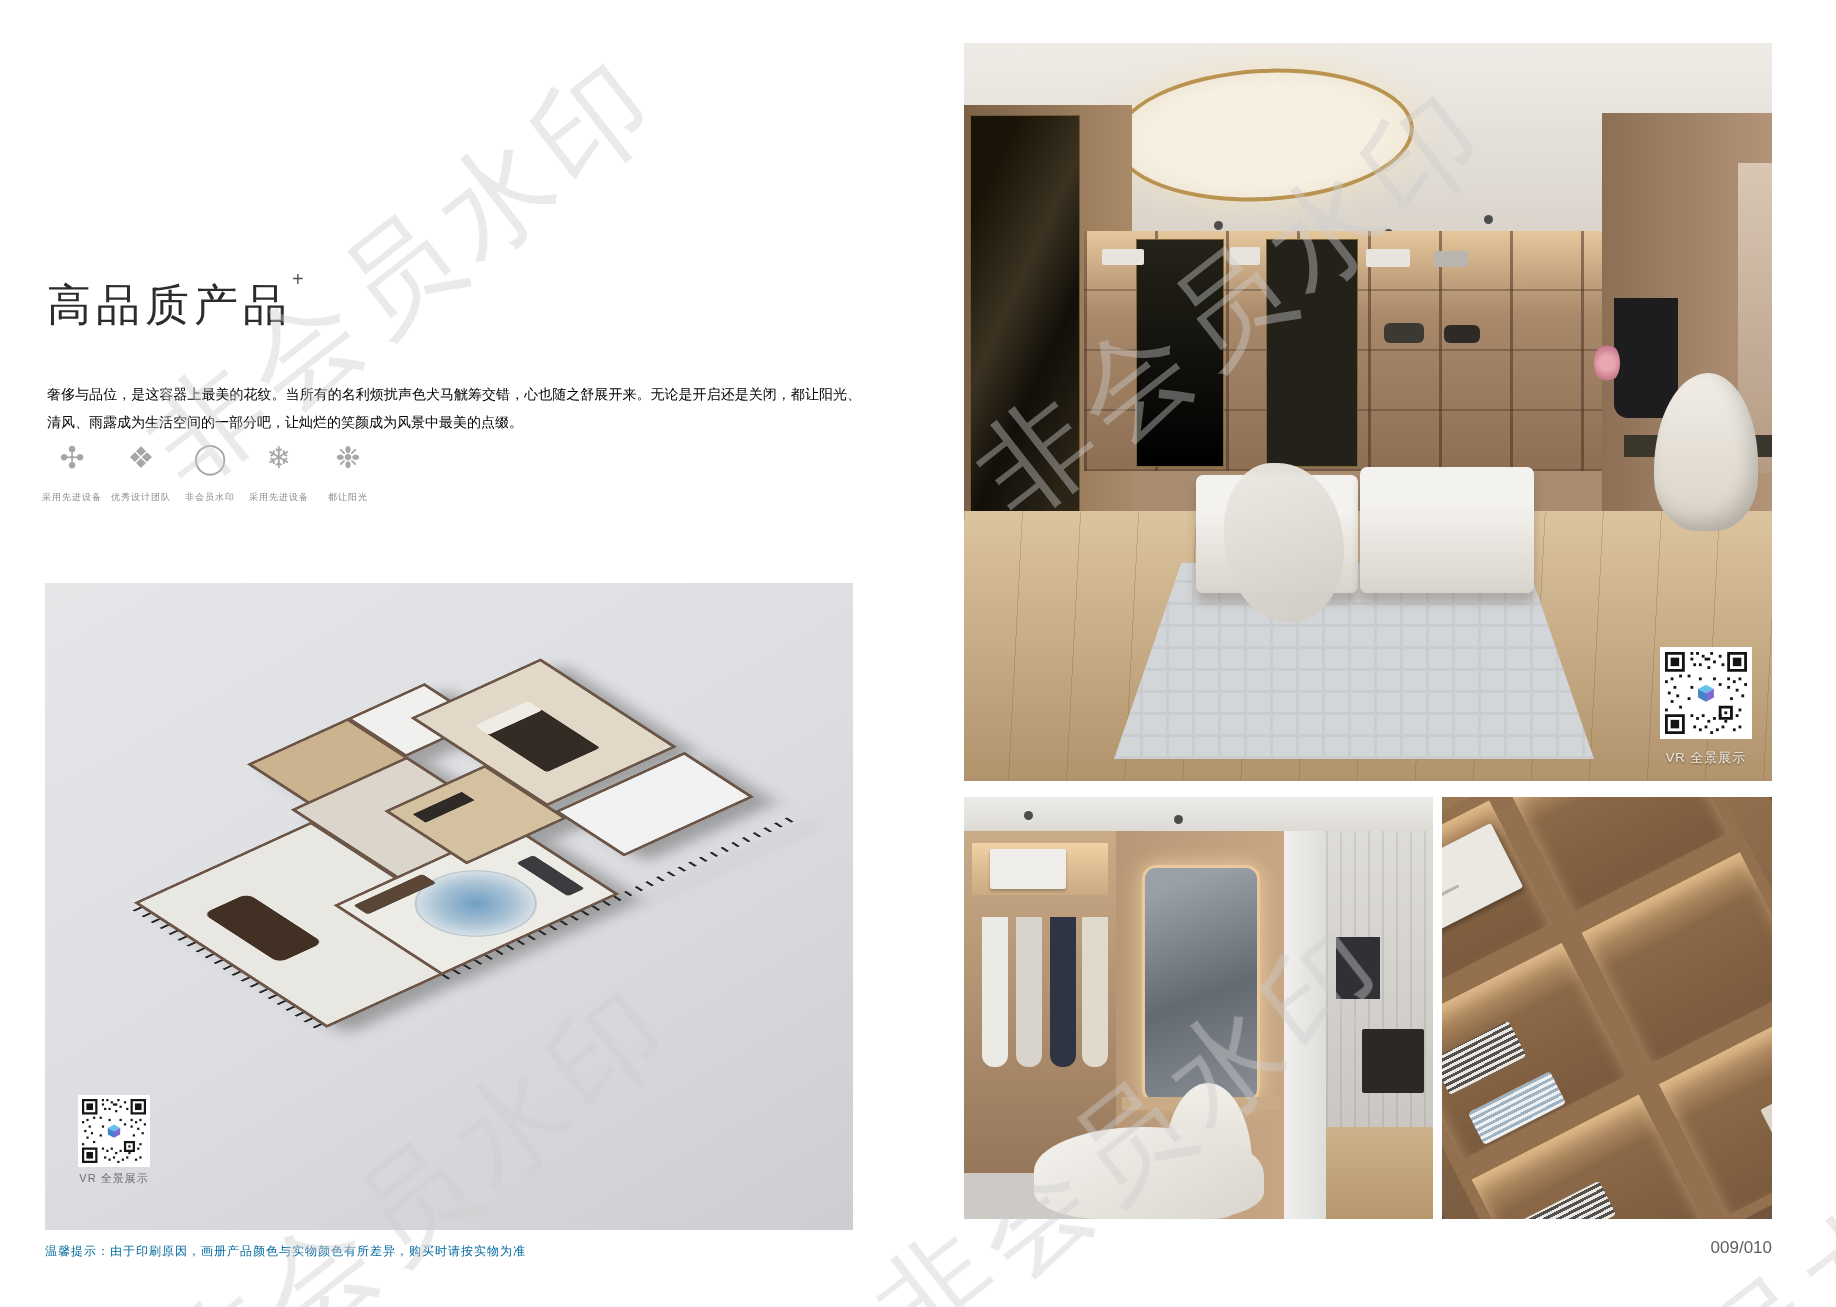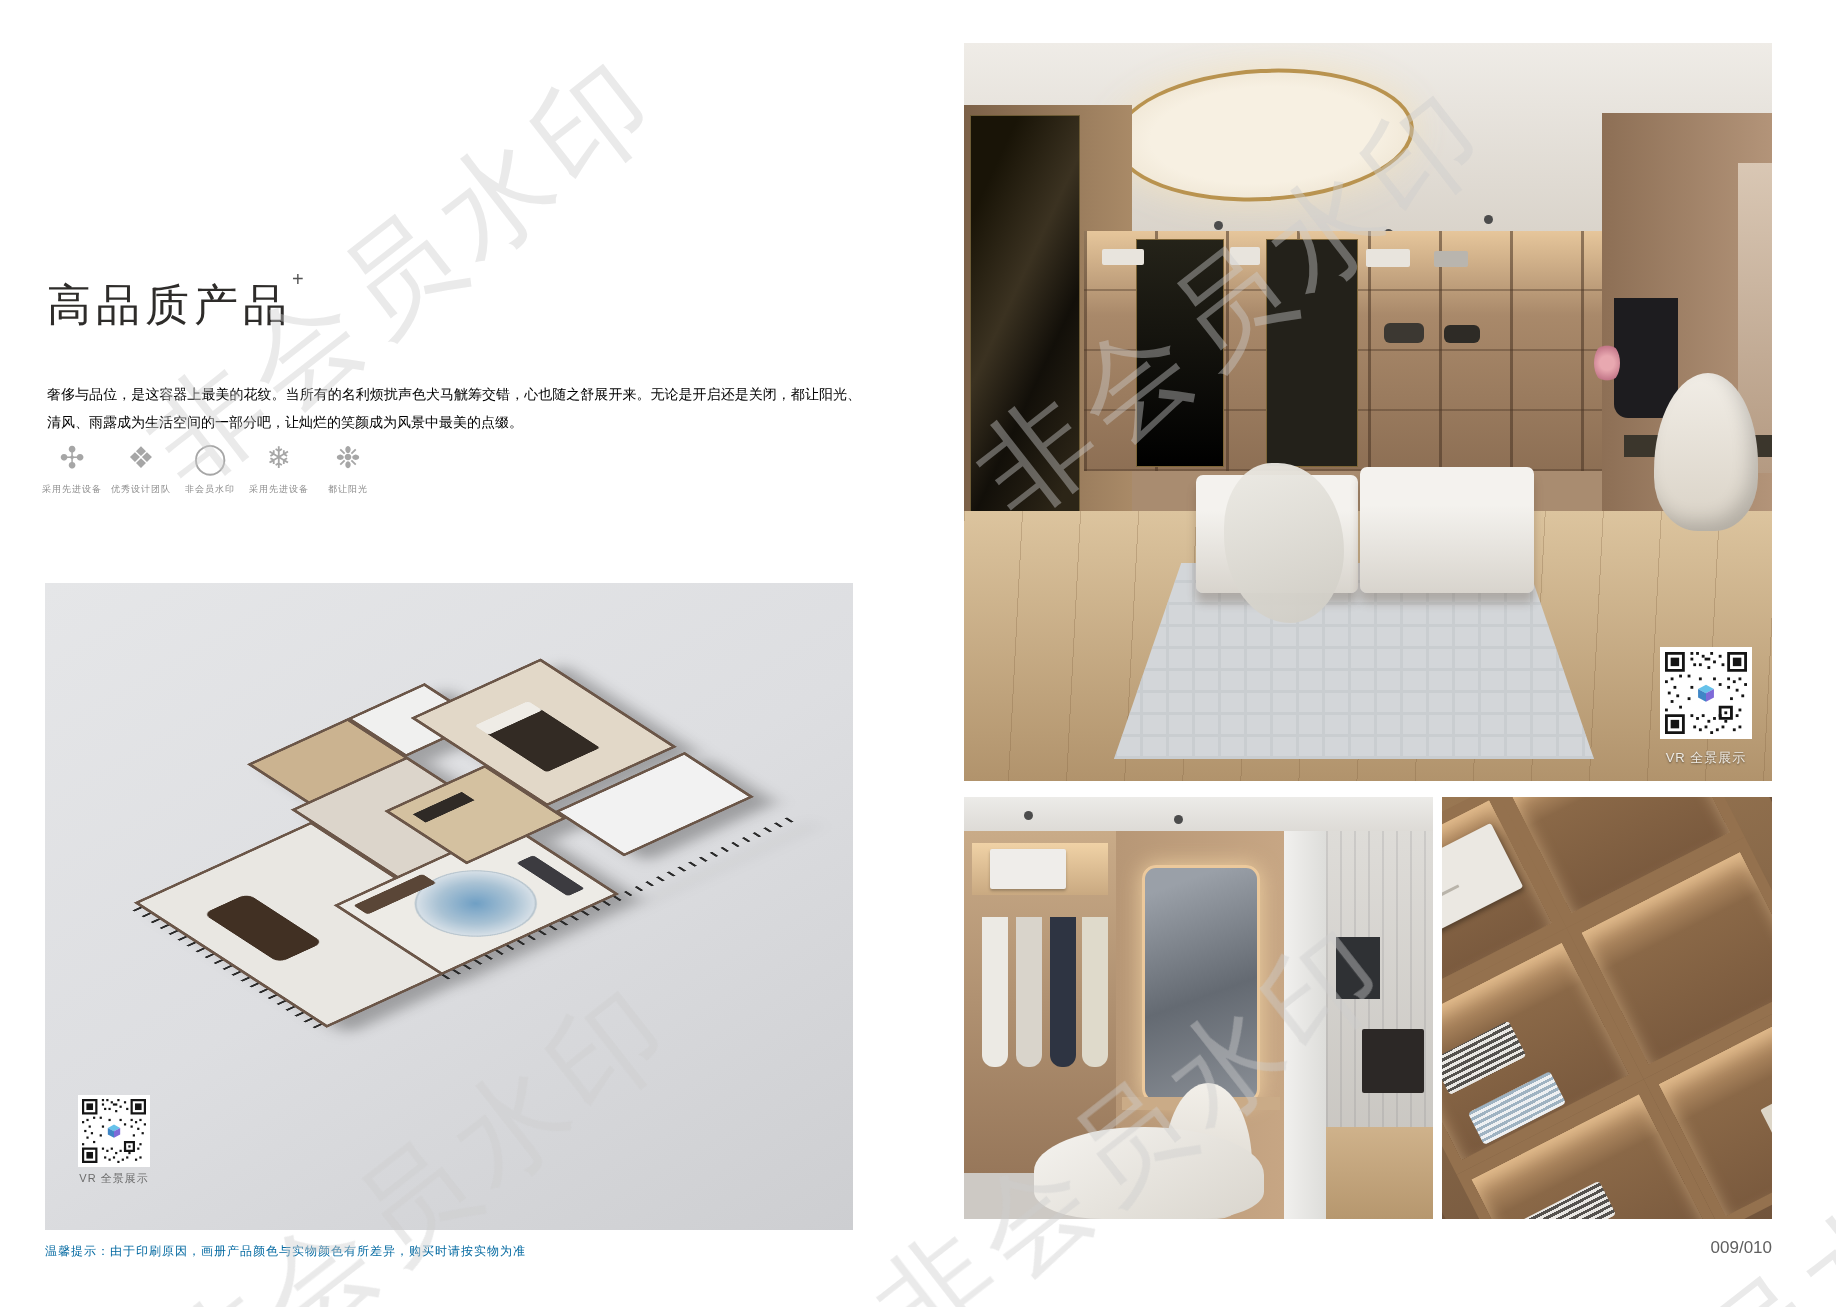--- a/index.html
+++ b/index.html
@@ -8,21 +8,21 @@
   
   .title{position:absolute;left:45px;top:146px;color:#9a8365;font-size:62px;line-height:60px;
          letter-spacing:3px;font-weight:400;}
   .subtitle{position:absolute;left:47px;top:276px;color:#2e2c2a;font-size:44px;letter-spacing:5px;}
   .subtitle sup{font-size:20px;color:#555;top:-18px;position:relative;}
   .desc{position:absolute;left:47px;top:380px;width:814px;font-size:14px;line-height:28px;
         color:#000000;text-align:justify;}
   .features{position:absolute;left:42px;top:438px;display:flex;gap:9px;}
   .feat{width:60px;text-align:center;}
   .feat .glyph{font-family:"DejaVu Sans",sans-serif;font-size:30px;line-height:40px;color:#a6a6a6;display:block;}
-  .feat .lab{display:block;margin-top:5px;font-size:9px;color:#8c8c8c;letter-spacing:1px;white-space:nowrap;}
+  .feat .lab{display:block;margin-top:13px;font-size:9px;color:#8c8c8c;letter-spacing:1px;white-space:nowrap;}
   
   .panel{position:absolute;left:45px;top:583px;width:808px;height:647px;overflow:hidden;
          background:linear-gradient(150deg,#e5e6e8 0%,#dddee1 50%,#cdced1 100%);}
   .plan{position:absolute;left:70px;top:28px;width:600px;height:440px;
         transform:rotateX(57deg) rotateZ(-40deg);filter:drop-shadow(10px 22px 10px rgba(0,0,0,.28));}
   .plan>div{position:absolute;box-sizing:border-box;}
   .rm{border:4px solid #6b5648;}
   .rm-dining{left:0;top:140px;width:232px;height:300px;background:#e9e7e2;}
   .rm-lounge{left:150px;top:272px;width:232px;height:168px;background:#edebe6;}
   .rm-hall{left:230px;top:110px;width:152px;height:166px;background:#dcd5cb;}

